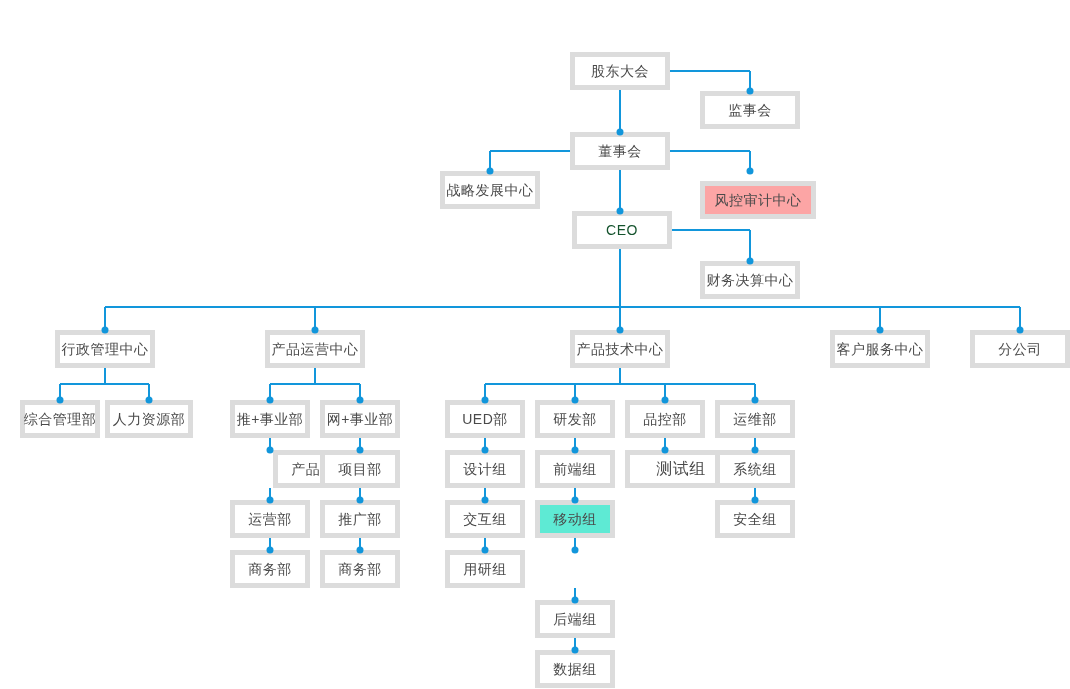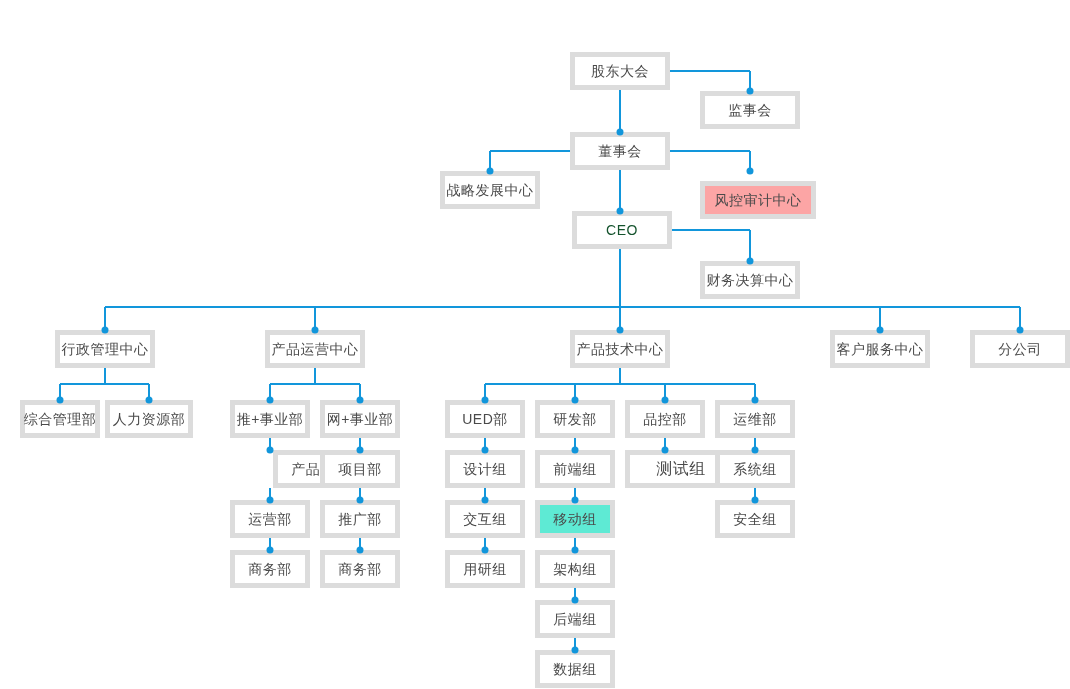--- a/index.html
+++ b/index.html
@@ -127,21 +127,20 @@
     <div class="node-box" style="left: 320px; top: 450px; width: 80px; height: 38px; border-color: rgb(220, 220, 220); background: rgb(255, 255, 255); color: rgb(74, 74, 74); font-size: 14px;">项目部</div>
     <div class="node-box" style="left: 320px; top: 500px; width: 80px; height: 38px; border-color: rgb(220, 220, 220); background: rgb(255, 255, 255); color: rgb(74, 74, 74); font-size: 14px;">推广部</div>
     <div class="node-box" style="left: 320px; top: 550px; width: 80px; height: 38px; border-color: rgb(220, 220, 220); background: rgb(255, 255, 255); color: rgb(74, 74, 74); font-size: 14px;">商务部</div>
     <div class="node-box" style="left: 445px; top: 400px; width: 80px; height: 38px; border-color: rgb(220, 220, 220); background: rgb(255, 255, 255); color: rgb(74, 74, 74); font-size: 14px;">UED部</div>
     <div class="node-box" style="left: 445px; top: 450px; width: 80px; height: 38px; border-color: rgb(220, 220, 220); background: rgb(255, 255, 255); color: rgb(74, 74, 74); font-size: 14px;">设计组</div>
     <div class="node-box" style="left: 445px; top: 500px; width: 80px; height: 38px; border-color: rgb(220, 220, 220); background: rgb(255, 255, 255); color: rgb(74, 74, 74); font-size: 14px;">交互组</div>
     <div class="node-box" style="left: 445px; top: 550px; width: 80px; height: 38px; border-color: rgb(220, 220, 220); background: rgb(255, 255, 255); color: rgb(74, 74, 74); font-size: 14px;">用研组</div>
     <div class="node-box" style="left: 535px; top: 400px; width: 80px; height: 38px; border-color: rgb(220, 220, 220); background: rgb(255, 255, 255); color: rgb(74, 74, 74); font-size: 14px;">研发部</div>
     <div class="node-box" style="left: 535px; top: 450px; width: 80px; height: 38px; border-color: rgb(220, 220, 220); background: rgb(255, 255, 255); color: rgb(74, 74, 74); font-size: 14px;">前端组</div>
     <div class="node-box" style="left: 535px; top: 500px; width: 80px; height: 38px; border-color: rgb(220, 220, 220); background: #5eead4; color: rgb(74, 74, 74); font-size: 14px;">移动组</div>
-    <div class="node-box" style="left: 535px; top: 550px; width: 80px; height: 38px; border-color: rgb(220, 220, 220); background: rgb(255, 255, 255); color: rgb(74, 74, 74); font-size: 14px;">架构组</div>
     <div class="node-box" style="left: 535px; top: 600px; width: 80px; height: 38px; border-color: rgb(220, 220, 220); background: rgb(255, 255, 255); color: rgb(74, 74, 74); font-size: 14px;">后端组</div>
     <div class="node-box" style="left: 535px; top: 650px; width: 80px; height: 38px; border-color: rgb(220, 220, 220); background: rgb(255, 255, 255); color: rgb(74, 74, 74); font-size: 14px;">数据组</div>
     <div class="node-box" style="left: 625px; top: 400px; width: 80px; height: 38px; border-color: rgb(220, 220, 220); background: rgb(255, 255, 255); color: rgb(74, 74, 74); font-size: 14px;">品控部</div>
     <div class="node-box" style="left: 625px; top: 450px; width: 100px; height: 38px; border-color: rgb(220, 220, 220); background: rgb(255, 255, 255); color: rgb(74, 74, 74); font-size: 16px; padding-left: 12px;">测试组</div>
     <div class="node-box" style="left: 715px; top: 400px; width: 80px; height: 38px; border-color: rgb(220, 220, 220); background: rgb(255, 255, 255); color: rgb(74, 74, 74); font-size: 14px;">运维部</div>
     <div class="node-box" style="left: 715px; top: 450px; width: 80px; height: 38px; border-color: rgb(220, 220, 220); background: rgb(255, 255, 255); color: rgb(74, 74, 74); font-size: 14px;">系统组</div>
     <div class="node-box" style="left: 715px; top: 500px; width: 80px; height: 38px; border-color: rgb(220, 220, 220); background: rgb(255, 255, 255); color: rgb(74, 74, 74); font-size: 14px;">安全组</div>
     <div class="node-dot" style="left: 620px; top: 132px; width: 7px; height: 7px; background: rgb(18, 150, 219);"></div>
     <div class="node-dot" style="left: 620px; top: 211px; width: 7px; height: 7px; background: rgb(18, 150, 219);"></div>
     <div class="node-dot" style="left: 270px; top: 450px; width: 7px; height: 7px; background: rgb(18, 150, 219);"></div>

